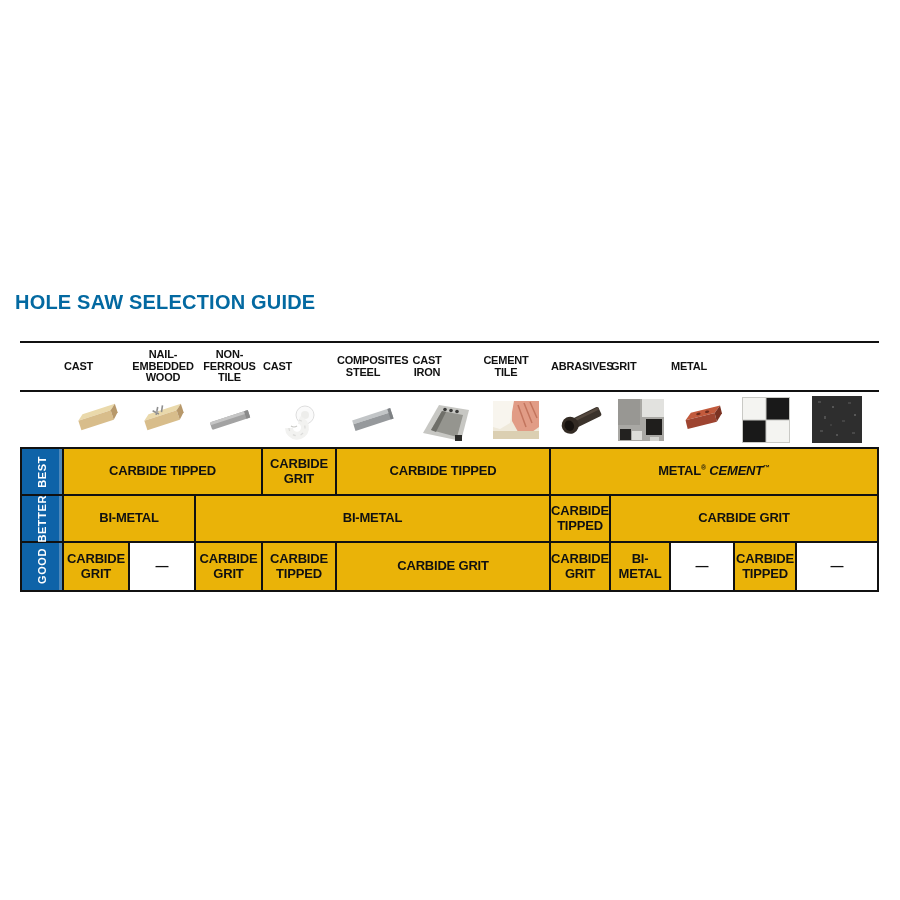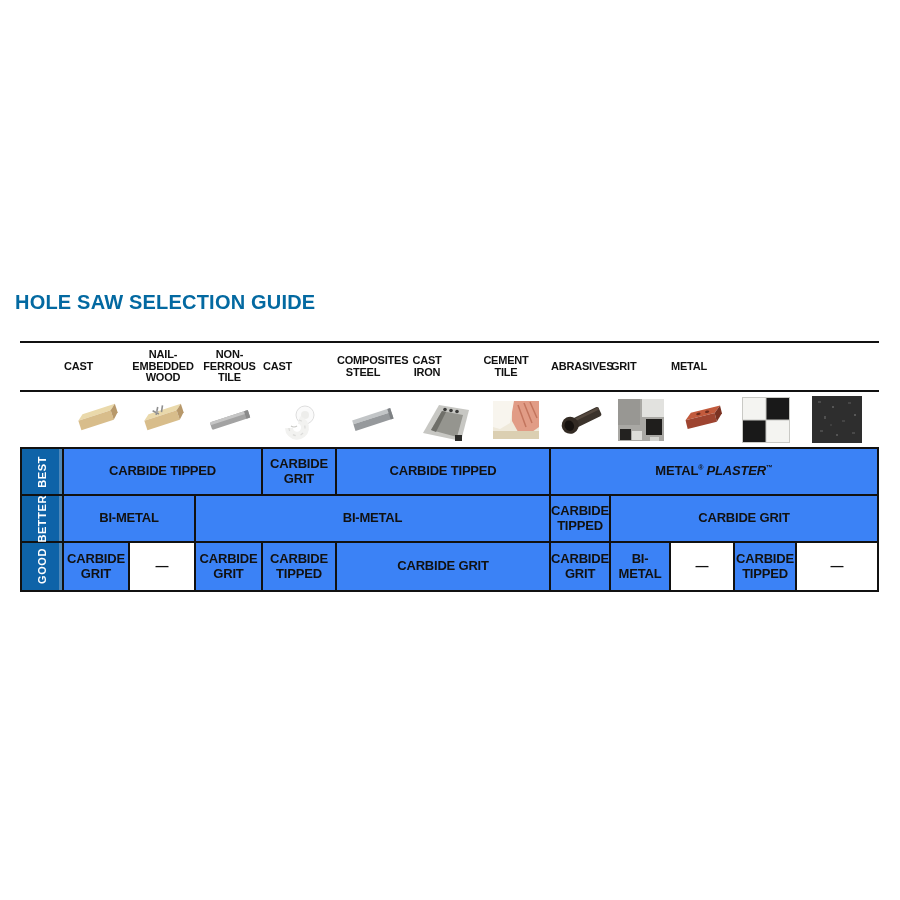--- a/index.html
+++ b/index.html
@@ -14,21 +14,21 @@
   .hcell{display:flex;align-items:center;justify-content:flex-start;text-align:center;
          font-size:11px;font-weight:bold;line-height:1.08;letter-spacing:-0.2px;color:#111;}
   .hcell.w36 span{max-width:36px;display:inline-block;}
   .hcell.w52 span{max-width:52px;display:inline-block;}
   .samples{height:55px;padding:0 2px;}
   .scell{display:flex;align-items:center;justify-content:center;}
   .matrix{border:2px solid #111;grid-auto-rows:47px;}
   .matrix>div{box-sizing:border-box;border-right:2px solid #111;border-bottom:2px solid #111;
               display:flex;align-items:center;justify-content:center;text-align:center;
               font-size:13px;font-weight:bold;line-height:1.1;letter-spacing:-0.2px;
-              background:#3b82f6;padding:2px;}
+              background:#eab308;padding:2px;}
   .matrix>div.last{border-right:none;}
   .matrix>div.r3{border-bottom:none;}
   .matrix>div.blank{background:#ffffff;}
   .rate{background:#0e63a8 !important;box-shadow:inset -3px 0 0 #4f88ba;}
   .rate span{writing-mode:vertical-rl;transform:rotate(180deg);color:#fff;font-size:11px;
              font-weight:bold;letter-spacing:.6px;}
   .sp2{grid-column:span 2;} .sp3{grid-column:span 3;} .sp4{grid-column:span 4;} .sp5{grid-column:span 5;}
   .it{font-style:italic;} .sup{font-size:7px;vertical-align:super;line-height:0;}
   svg{display:block;}
 </style>
@@ -210,21 +210,21 @@
       <div class="sp3">
           <span>CARBIDE TIPPED</span>
         </div>
       <div>
           <span>CARBIDE GRIT</span>
         </div>
       <div class="sp3">
           <span>CARBIDE TIPPED</span>
         </div>
       <div class="sp5 last">
-        <span><span>METAL</span><span class="sup">®</span>&nbsp;<span class="it">PLASTER</span><span class="sup it">™</span></span>
+        <span><span>METAL</span><span class="sup">®</span>&nbsp;<span class="it">CEMENT</span><span class="sup it">™</span></span>
       </div>
 
       <div class="rate">
           <span>BETTER</span>
         </div>
       <div class="sp2">
           <span>BI-METAL</span>
         </div>
       <div class="sp5">
           <span>BI-METAL</span>

